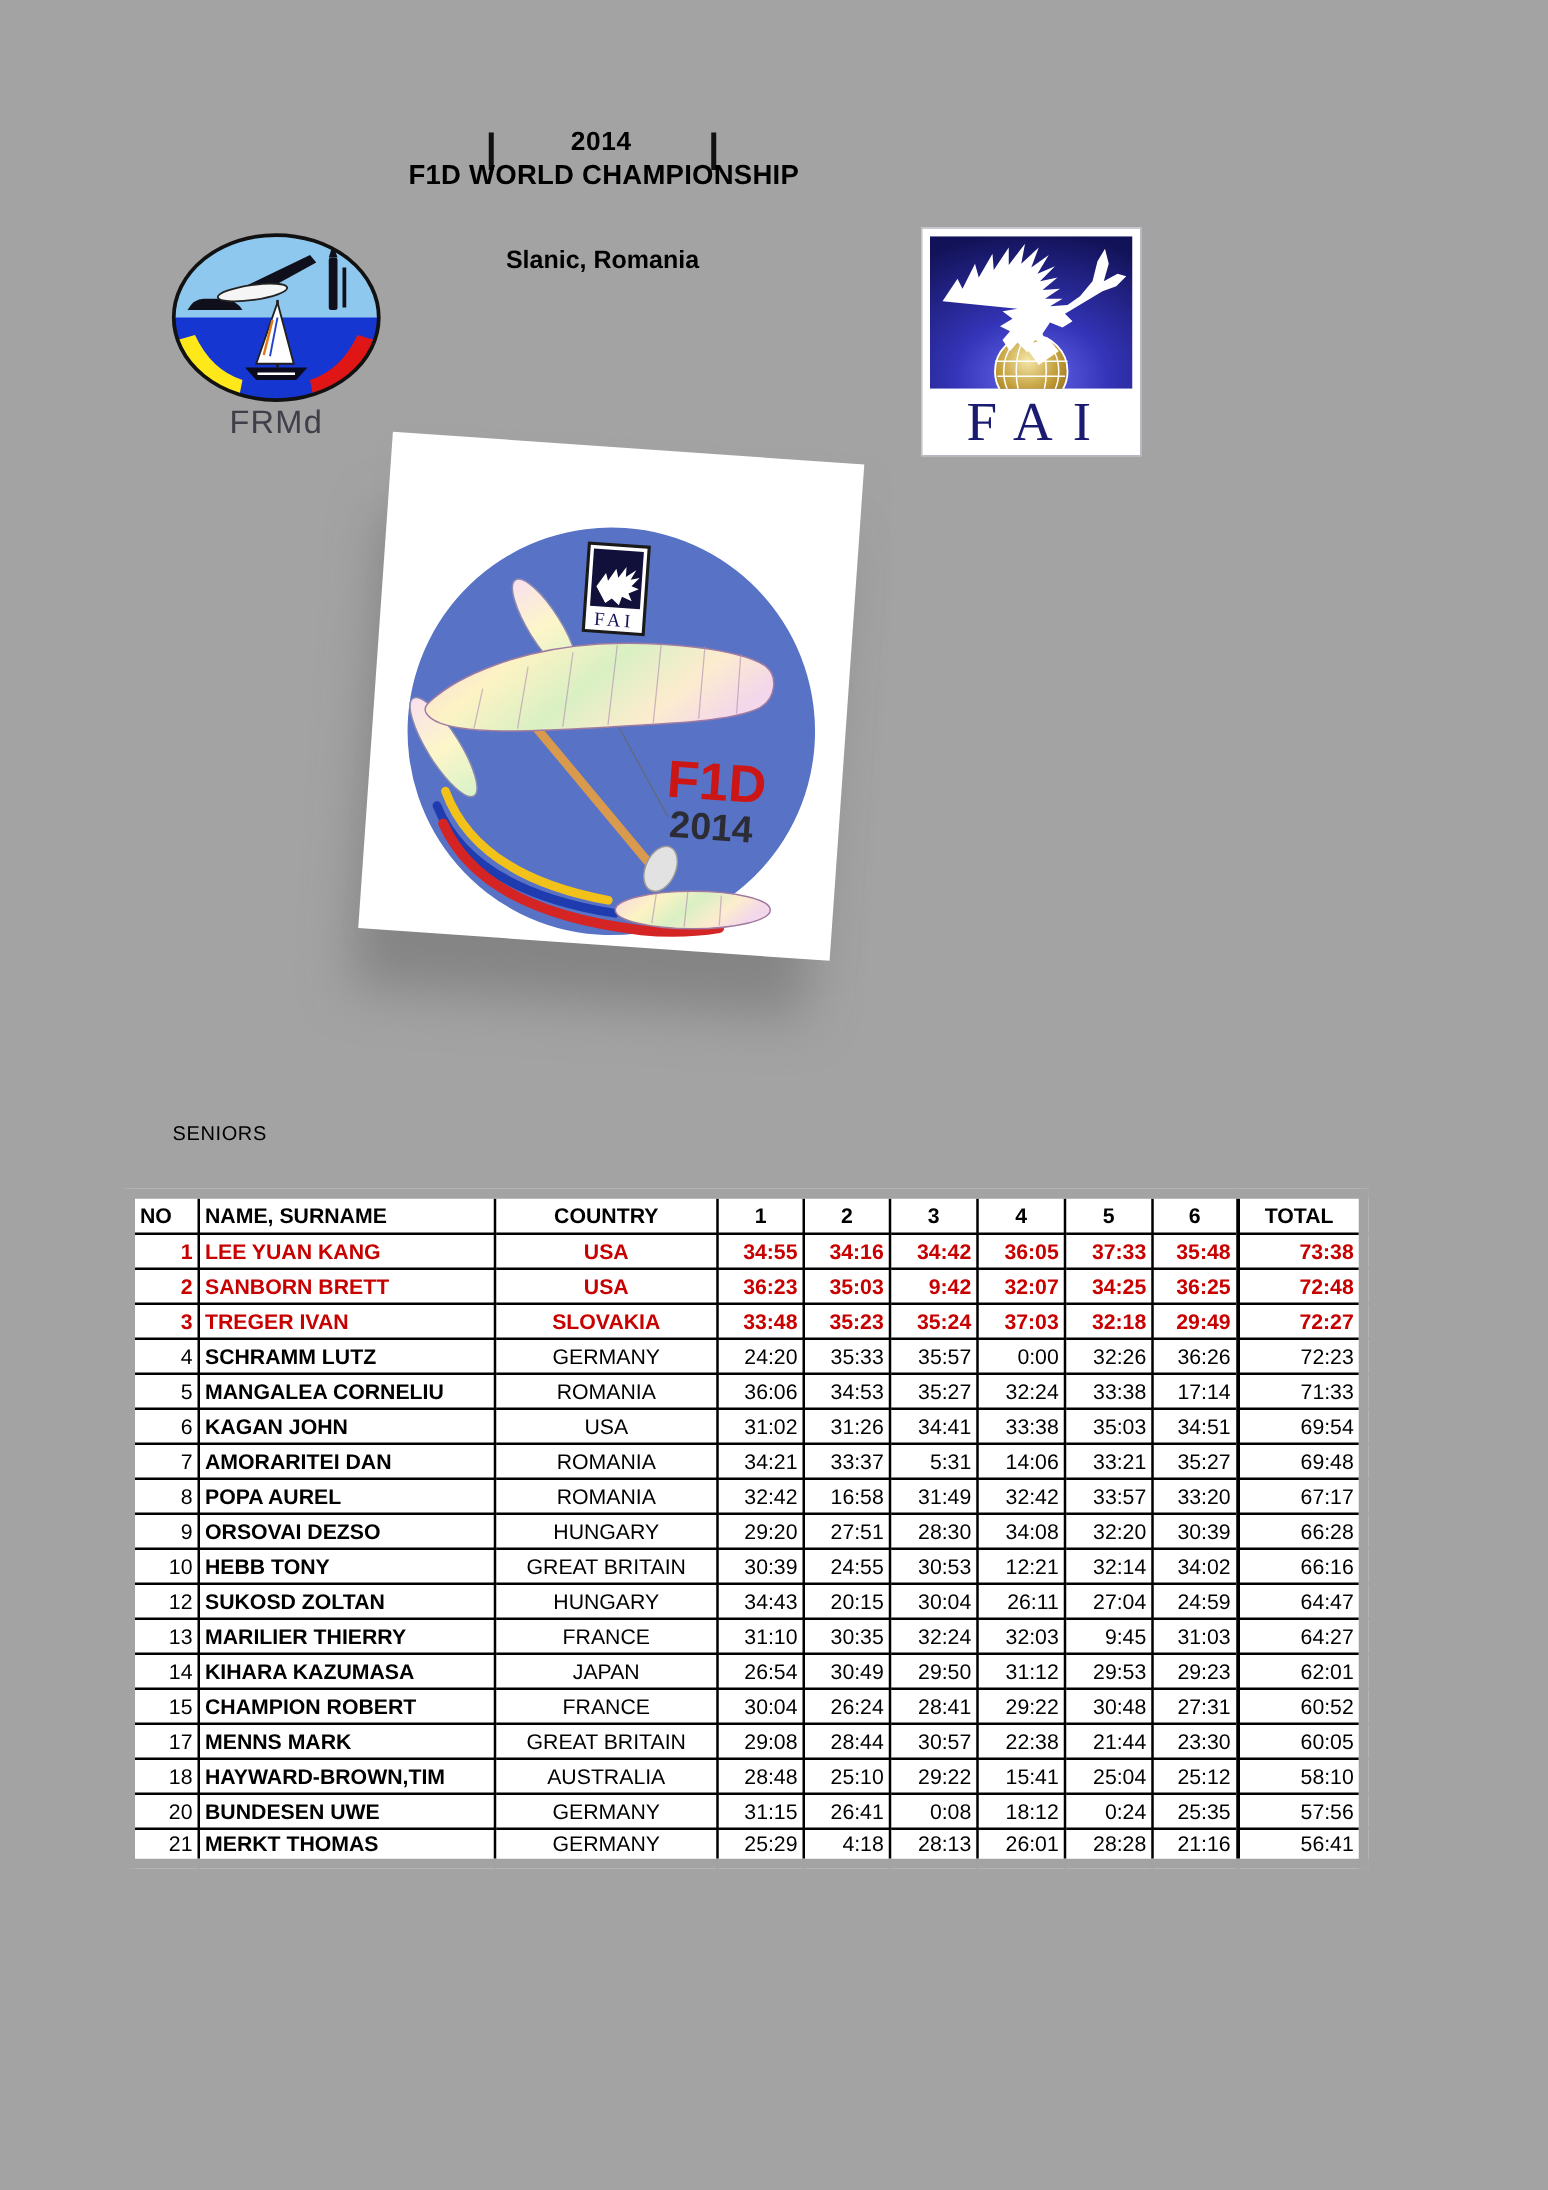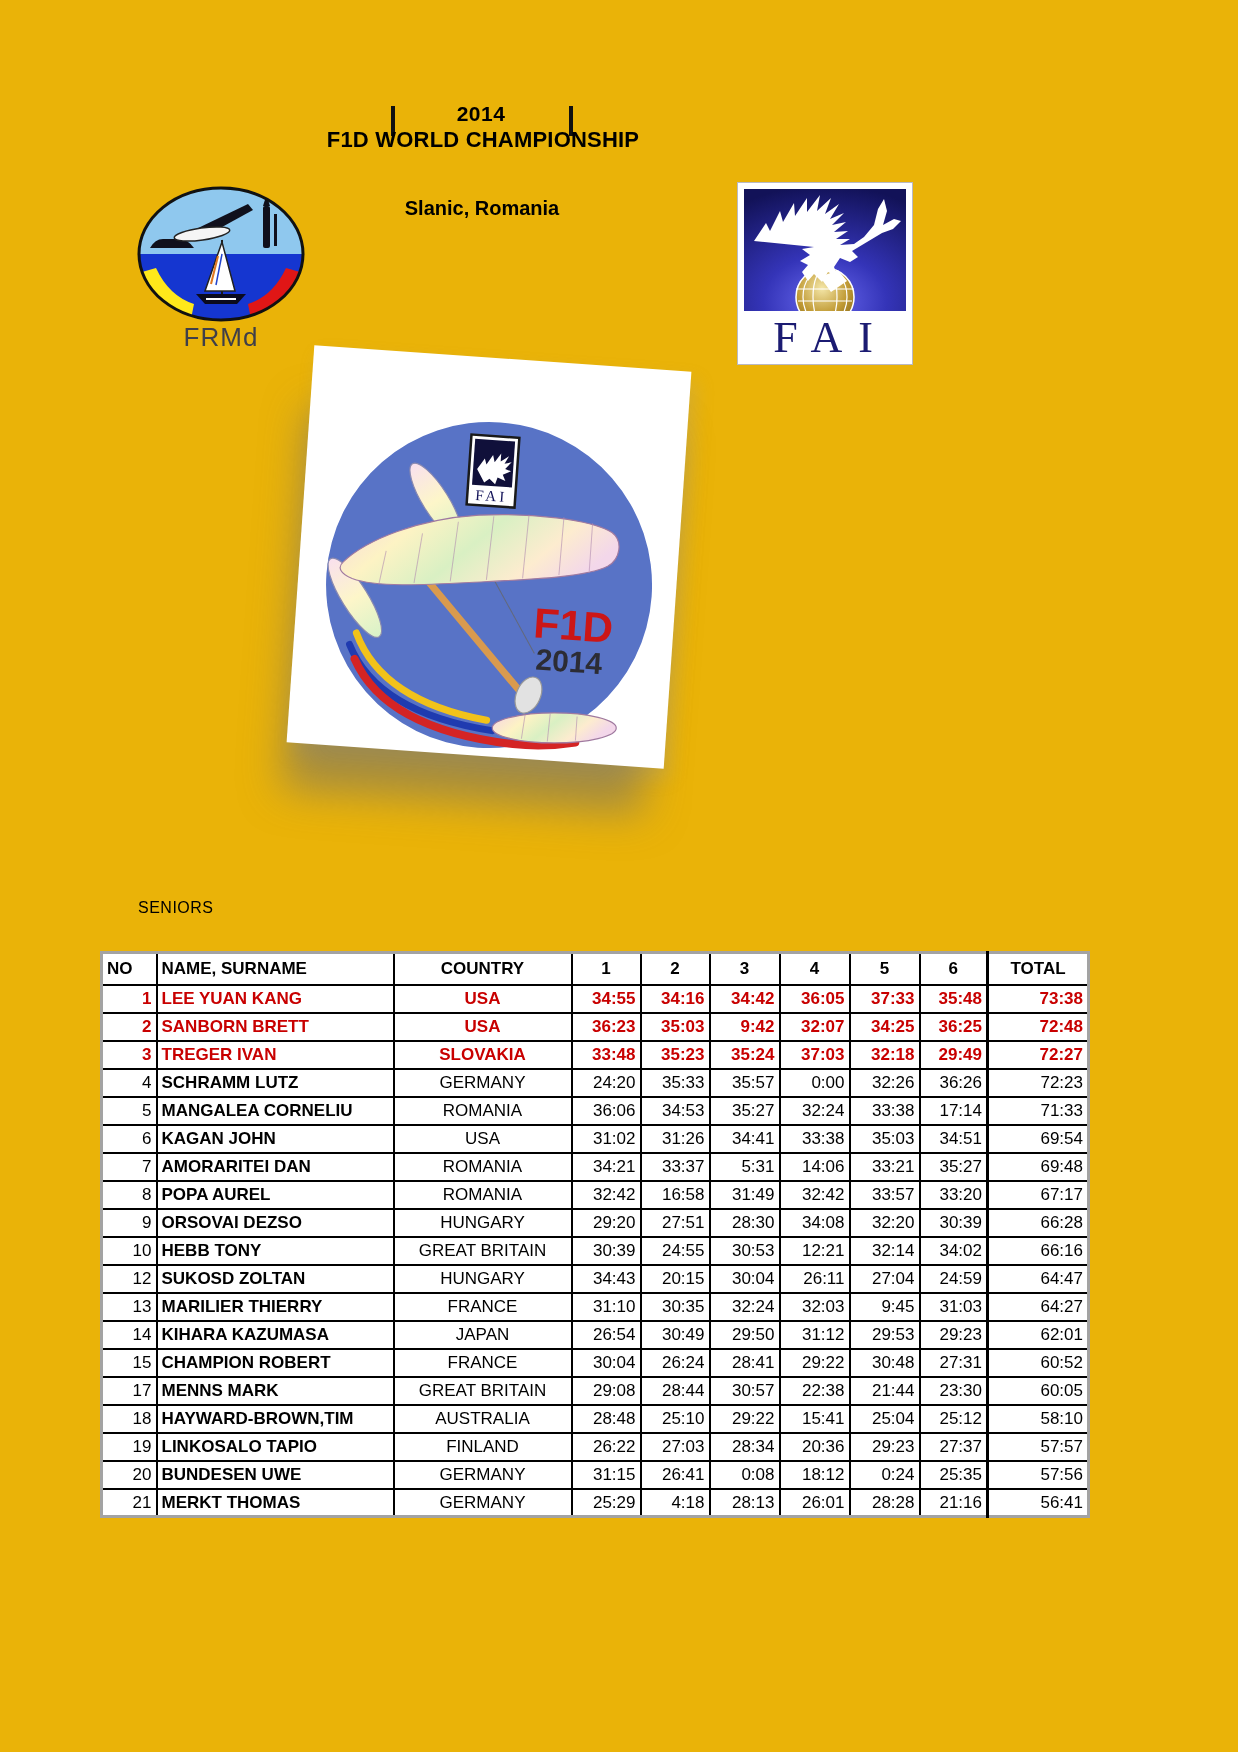--- a/index.html
+++ b/index.html
@@ -1,16 +1,16 @@
 <!DOCTYPE html>
 <html><head>
 <meta charset="utf-8">
 <style>
   html,body{margin:0;padding:0;background:#ffffff;}
-  #page{position:relative;width:1238px;height:1752px;background:#eab308;overflow:hidden;
+  #page{position:relative;width:1238px;height:1752px;background:#a3a3a3;overflow:hidden;
         font-family:"Liberation Sans",sans-serif;color:#000;}
 
   
   .title-year{position:absolute;left:388px;top:102px;width:186px;text-align:center;
               font-size:21px;font-weight:bold;letter-spacing:.5px;}
   .title-tick{position:absolute;top:106px;width:4px;height:30px;background:#111;}
   .tick-left{left:391px;} .tick-right{left:569px;}
   .title-main{position:absolute;left:290px;top:127px;width:386px;text-align:center;
               font-size:22px;font-weight:bold;letter-spacing:.2px;}
   .title-loc{position:absolute;left:332px;top:197px;width:300px;text-align:center;
@@ -32,21 +32,21 @@
   
   .badge-card{position:absolute;left:300px;top:358px;width:378px;height:398px;background:#fff;
               transform:rotate(4deg);
               box-shadow:-10px 55px 40px -8px rgba(110,110,110,0.55), 6px 10px 18px rgba(160,160,160,0.25);}
   .badge-circle{position:absolute;left:26px;top:62px;width:330px;height:330px;}
 
   
   .section-title{position:absolute;left:138px;top:899px;font-size:16px;font-weight:500;
                  letter-spacing:.5px;}
   table.results{position:absolute;left:100px;top:951px;border-collapse:collapse;
-                border:3px solid #a3a3a3;table-layout:fixed;background:#fff;}
+                border:8px solid #a3a3a3;table-layout:fixed;background:#fff;}
   table.results th,table.results td{border:2px solid #000;font-size:17px;line-height:1;
                 padding:0 4px;white-space:nowrap;overflow:hidden;box-sizing:border-box;}
   table.results th{height:32px;font-weight:bold;}
   table.results td{height:28px;}
   thead th{border-bottom:3px solid #000;}
   .c-no{text-align:left;} td.c-no{text-align:right;padding-right:3px;}
   .c-name{text-align:left;padding-left:4px;font-weight:bold;}
   .c-country{text-align:center;padding-left:5px;margin-left:21px;}
   .c-round{text-align:center;} td.c-round{text-align:right;padding-right:5px;}
   .c-total{text-align:center;border-left-width:3px !important;}
@@ -415,32 +415,20 @@
           <td class="c-country">AUSTRALIA</td>
           <td class="c-round">28:48</td>
           <td class="c-round">25:10</td>
           <td class="c-round">29:22</td>
           <td class="c-round">15:41</td>
           <td class="c-round">25:04</td>
           <td class="c-round">25:12</td>
           <td class="c-total">58:10</td>
         </tr>
         <tr>
-          <td class="c-no">19</td>
-          <td class="c-name">LINKOSALO TAPIO</td>
-          <td class="c-country">FINLAND</td>
-          <td class="c-round">26:22</td>
-          <td class="c-round">27:03</td>
-          <td class="c-round">28:34</td>
-          <td class="c-round">20:36</td>
-          <td class="c-round">29:23</td>
-          <td class="c-round">27:37</td>
-          <td class="c-total">57:57</td>
-        </tr>
-        <tr>
           <td class="c-no">20</td>
           <td class="c-name">BUNDESEN UWE</td>
           <td class="c-country">GERMANY</td>
           <td class="c-round">31:15</td>
           <td class="c-round">26:41</td>
           <td class="c-round">0:08</td>
           <td class="c-round">18:12</td>
           <td class="c-round">0:24</td>
           <td class="c-round">25:35</td>
           <td class="c-total">57:56</td>

